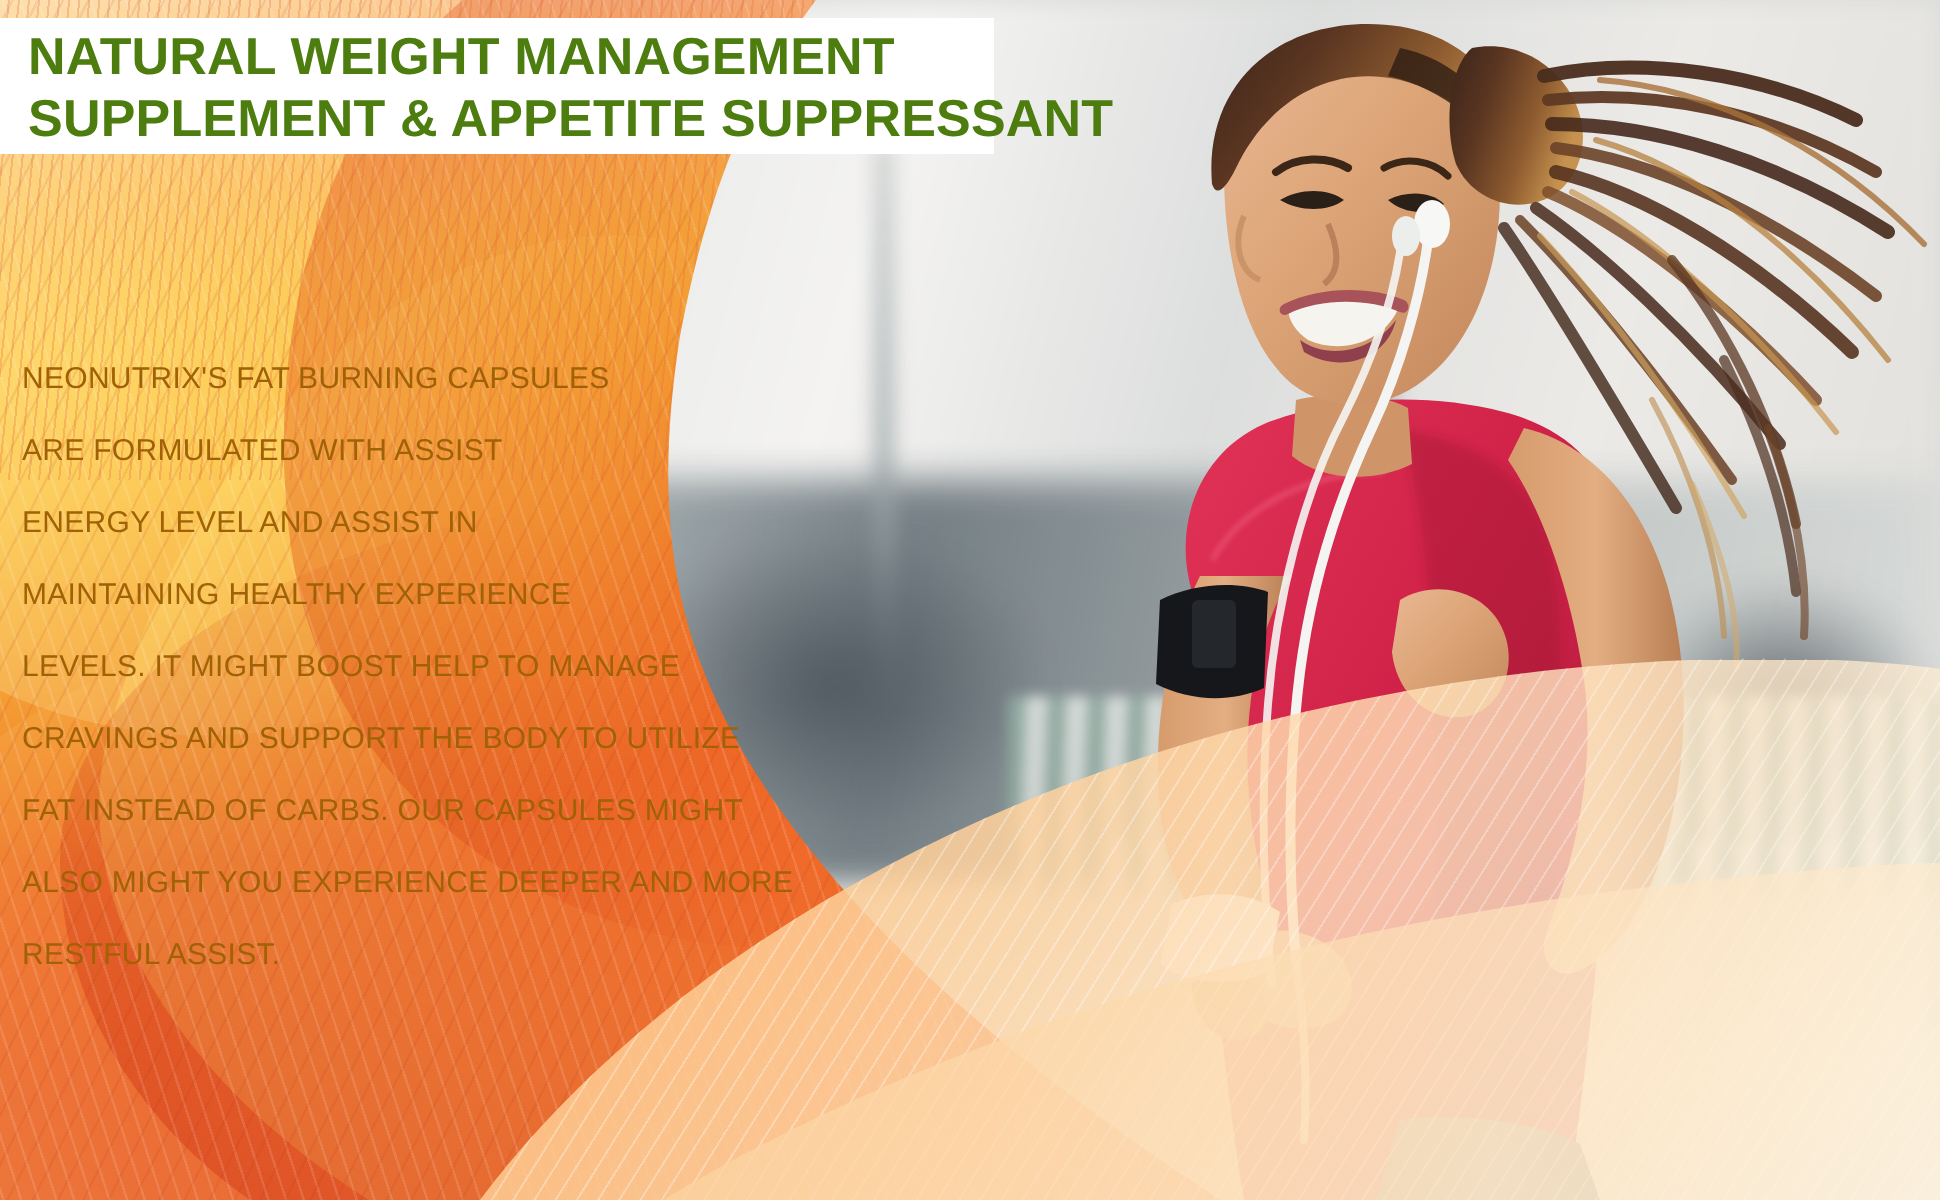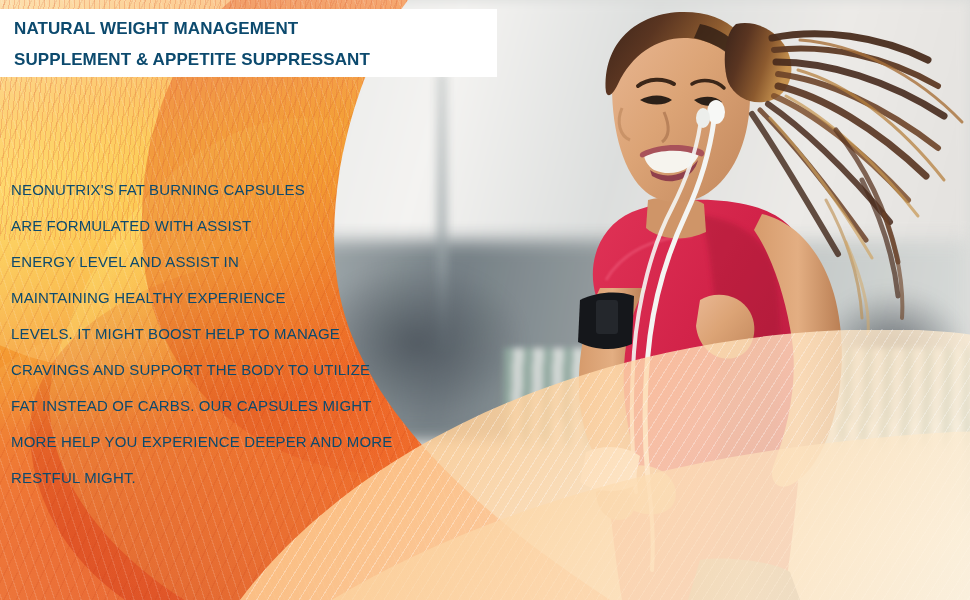--- a/index.html
+++ b/index.html
@@ -155,34 +155,34 @@
     background:linear-gradient(120deg, rgba(251,206,150,.8), rgba(255,243,222,.62));
   }
 
   
   .title-banner{
     position:absolute; left:0; top:9px; width:497px; height:68px;
     background:#ffffff;
     padding:4px 0 0 14px;
   }
   .title-banner .tline{
-    color:#0c4a6e;
-    font-size:17px;
+    color:#4d7c0f;
+    font-size:26px;
     font-weight:bold;
     letter-spacing:.1px;
     line-height:31px;
     white-space:nowrap;
   }
 
   
   .body-copy{
     position:absolute; left:11px; top:172px; width:400px;
   }
   .body-copy .bline{
-    color:#0c4a6e;
+    color:#a16207;
     font-size:15px;
     line-height:36px;
     letter-spacing:.15px;
     white-space:nowrap;
   }
 </style>
 </head>
 <body>
 
 <div id="banner">
@@ -349,17 +349,17 @@
   </div>
 
   <div class="body-copy">
     <div class="bline">NEONUTRIX'S FAT BURNING CAPSULES</div>
     <div class="bline">ARE FORMULATED WITH ASSIST</div>
     <div class="bline">ENERGY LEVEL AND ASSIST IN</div>
     <div class="bline">MAINTAINING HEALTHY EXPERIENCE</div>
     <div class="bline">LEVELS. IT MIGHT BOOST HELP TO MANAGE</div>
     <div class="bline">CRAVINGS AND SUPPORT THE BODY TO UTILIZE</div>
     <div class="bline">FAT INSTEAD OF CARBS. OUR CAPSULES MIGHT</div>
-    <div class="bline">MORE HELP YOU EXPERIENCE DEEPER AND MORE</div>
-    <div class="bline">RESTFUL MIGHT.</div>
+    <div class="bline">ALSO MIGHT YOU EXPERIENCE DEEPER AND MORE</div>
+    <div class="bline">RESTFUL ASSIST.</div>
   </div>
 
 </div>
 
 </body></html>

